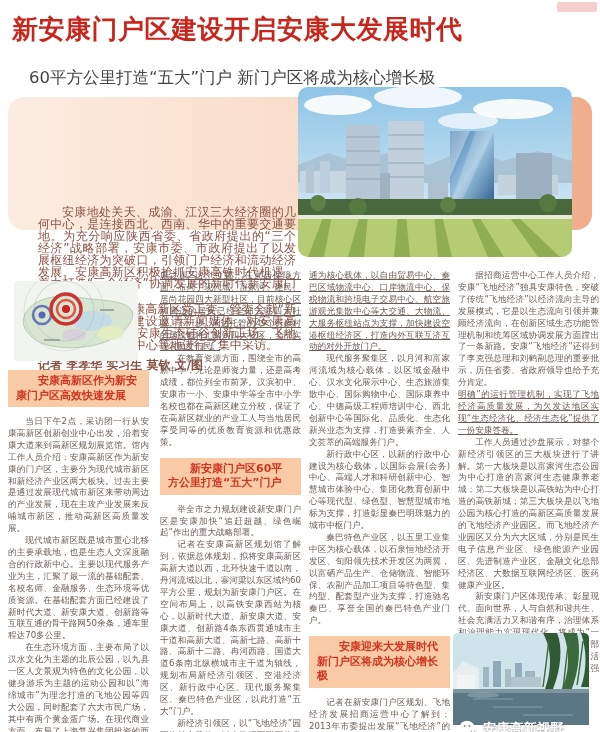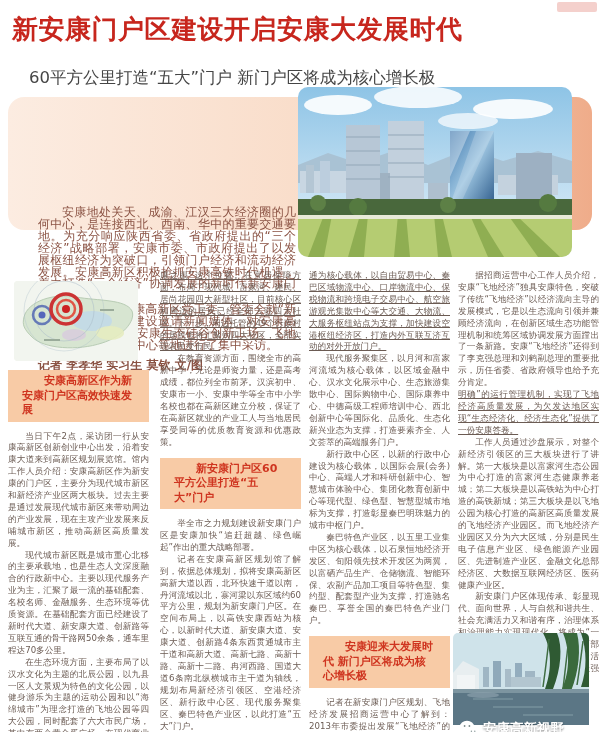--- a/index.html
+++ b/index.html
@@ -19,21 +19,21 @@
   .byline{text-align:left;font-weight:bold;margin-top:8px;}
   .city-photo{position:absolute;left:298px;top:87px;width:274px;height:170px;border-radius:10px;
         overflow:hidden;}
   .city-photo svg,.map-image svg,.lake-photo svg{display:block;}
   .col{position:absolute;top:270px;width:141px;height:462px;overflow:hidden;font-size:8.6px;
         line-height:11.9px;color:#6b5b53;text-align:justify;}
   #col1{left:8px}#col2{left:160px}#col3{left:309px}#col4{left:458px}
   .para{margin:0;text-indent:2em;}
   .cont{text-indent:0;text-decoration:underline;}
   .sec-heading{background:#f8cba6;color:#cf3520;font-weight:bold;font-size:11px;line-height:14.5px;
-        padding:4px 14px;margin:9px 0;text-indent:2em;text-align:left;}
+        padding:4px 8px;margin:9px 0;text-indent:2em;text-align:left;}
   .map-image{margin:11px 4px 6px 6px;width:124px;height:80px;border-radius:4px;overflow:hidden;
         background:#f2f5ef;}
   .lake-photo{position:absolute;left:453px;top:633px;width:136px;height:113px;border-radius:5px;
         overflow:hidden;z-index:3;}
   .brand{position:absolute;left:6px;bottom:7px;display:flex;align-items:center;gap:4px;color:#fff;
         font-weight:bold;font-size:13.5px;text-shadow:0 1px 2px rgba(0,0,0,.45);white-space:nowrap;}
   .wechat-icon{display:inline-block;width:20px;height:20px;}
 </style>
 </head>
 <body>

